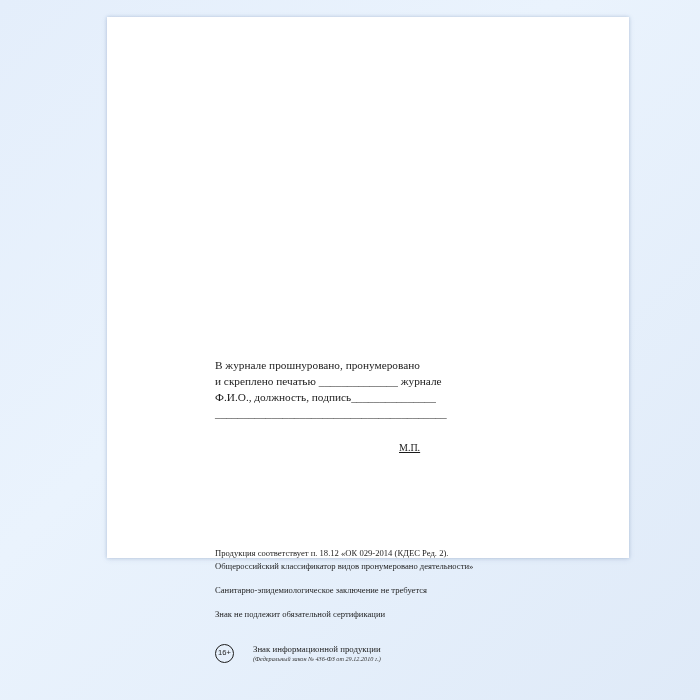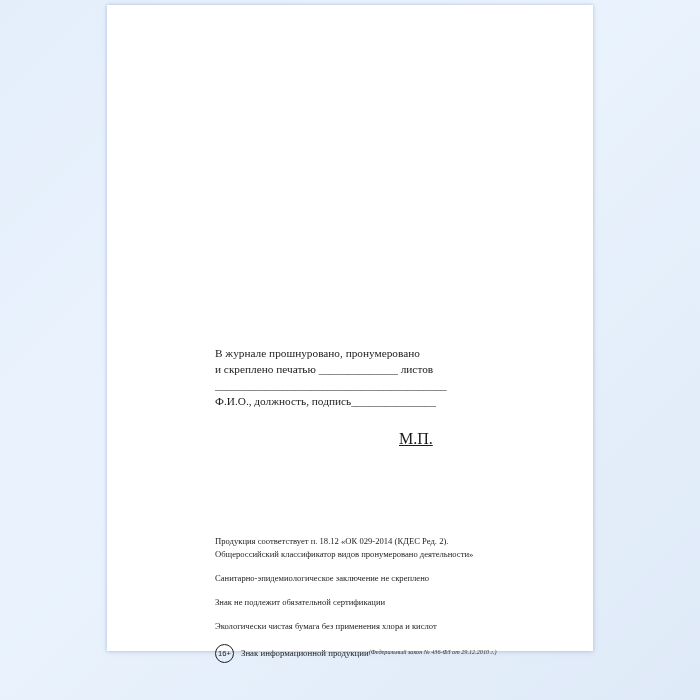--- a/index.html
+++ b/index.html
@@ -15,43 +15,44 @@
   }
   .stage {
     position: relative;
     width: 700px;
     height: 700px;
     background: linear-gradient(135deg, #e4eefb 0%, #eaf3fd 40%, #dfeaf8 100%);
   }
   .page {
     position: absolute;
     left: 107px;
-    top: 5px;
+    top: 17px;
     width: 486px;
-    height: 646px;
+    height: 541px;
     background: #ffffff;
     box-shadow: 0 0 3px rgba(90,120,160,0.30), 0 1px 6px rgba(70,100,150,0.14);
+    padding-left: 36px;
   }
   .block-middle {
     position: absolute;
     left: 108px;
     top: 340px;
     width: 330px;
     font-size: 11.3px;
     line-height: 1.42;
     color: #1b1b1b;
   }
   .block-middle .line {
     white-space: pre;
   }
   .mp {
     position: absolute;
     left: 292px;
     top: 425px;
-    font-size: 16px;
+    font-size: 10px;
     color: #1b1b1b;
     text-decoration: underline;
   }
   .block-bottom {
     position: absolute;
     left: 108px;
     top: 530px;
     width: 340px;
     color: #1d1d1d;
   }
@@ -61,40 +62,41 @@
     white-space: pre;
   }
   .bb-line.italic {
     font-style: italic;
   }
   .bb-gap {
     height: 11px;
   }
   .info-row {
     display: flex;
-    align-items: center;
+    align-items: flex-start;
     margin-top: 12px;
+    gap: 12px;
   }
   .age-badge {
     width: 17px;
     height: 17px;
     border: 1px solid #1d1d1d;
     border-radius: 50%;
     display: flex;
     align-items: center;
     justify-content: center;
     font-size: 7.6px;
     font-family: "Liberation Sans", sans-serif;
     line-height: 1;
     flex: 0 0 auto;
     margin-right: 7px;
   }
   .info-text-wrap {
     display: flex;
-    flex-direction: row;
+    flex-direction: column;
     justify-content: center;
   }
   .info-main {
     font-size: 8.8px;
     line-height: 1.25;
   }
   .info-sub {
     font-size: 6.2px;
     font-style: italic;
     line-height: 1.25;
@@ -102,36 +104,35 @@
   }
 </style>
 </head>
 <body>
 
 <div class="stage">
   <div class="page">
 
     <div class="block-middle">
       <div class="line">В журнале прошнуровано, пронумеровано</div>
-      <div class="line">и скреплено печатью ______________ листов</div>
+      <div class="line">и скреплено печатью ______________ журнале</div>
+      <div class="line">Ф.И.О., должность, подпись_______________</div>
       <div class="line">_________________________________________</div>
-      <div class="line">Ф.И.О., должность, подпись_______________</div>
     </div>
 
     <div class="mp">М.П.</div>
 
     <div class="block-bottom">
       <div class="bb-line">Продукция соответствует п. 18.12 «ОК 029-2014 (КДЕС Ред. 2).</div>
       <div class="bb-line">Общероссийский классификатор видов пронумеровано деятельности»</div>
       <div class="bb-gap"></div>
-      <div class="bb-line">Санитарно-эпидемиологическое заключение не скреплено</div>
+      <div class="bb-line">Санитарно-эпидемиологическое заключение не требуется</div>
       <div class="bb-gap"></div>
       <div class="bb-line">Знак не подлежит обязательной сертификации</div>
       <div class="bb-gap"></div>
-      <div class="bb-line">Экологически чистая бумага без применения хлора и кислот</div>
 
       <div class="info-row">
         <div class="age-badge">16+</div>
         <div class="info-text-wrap">
           <div class="info-main">Знак информационной продукции</div>
           <div class="info-sub">(Федеральный закон № 436-ФЗ от 29.12.2010 г.)</div>
         </div>
       </div>
     </div>
 

